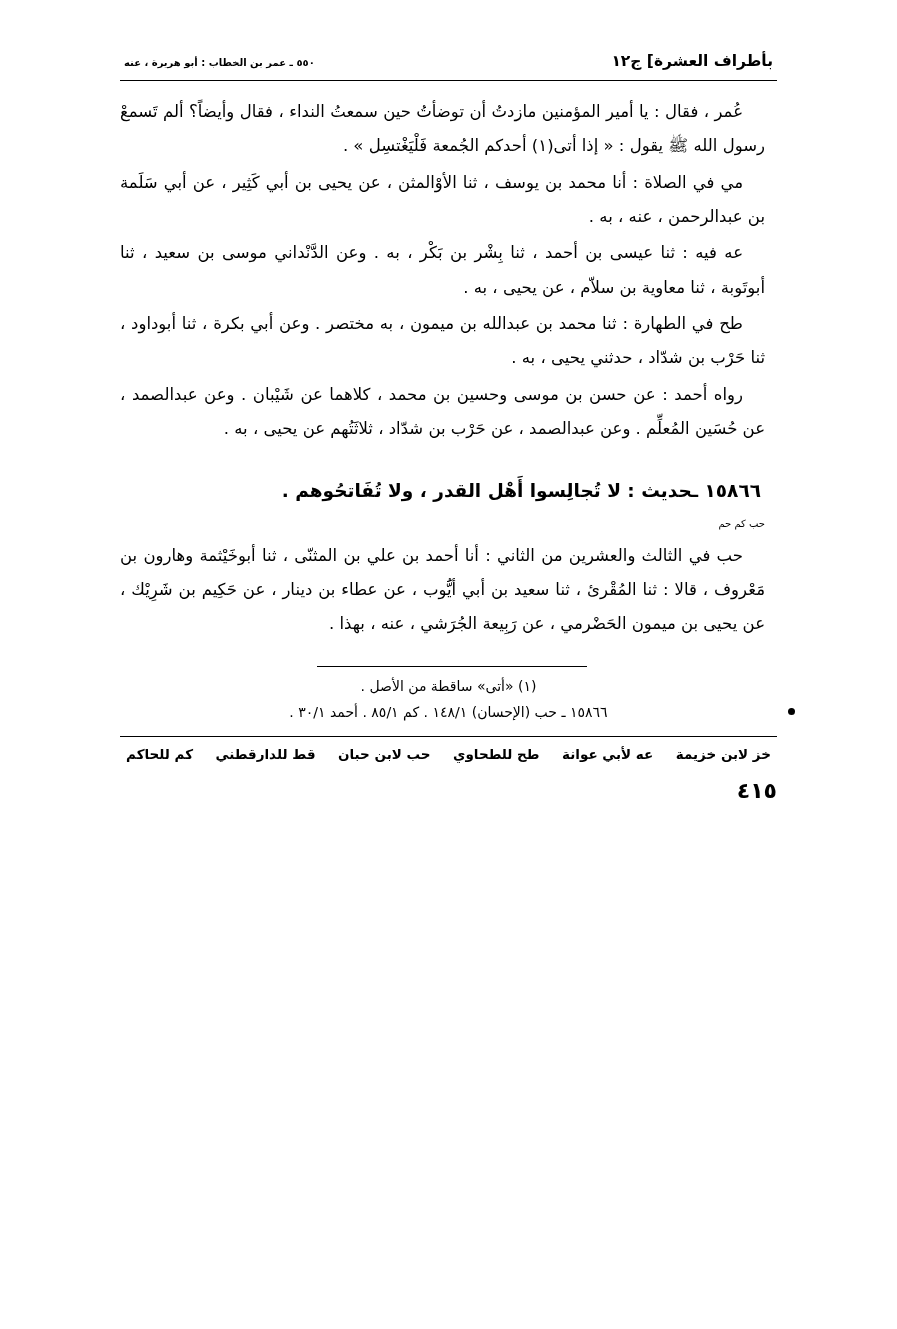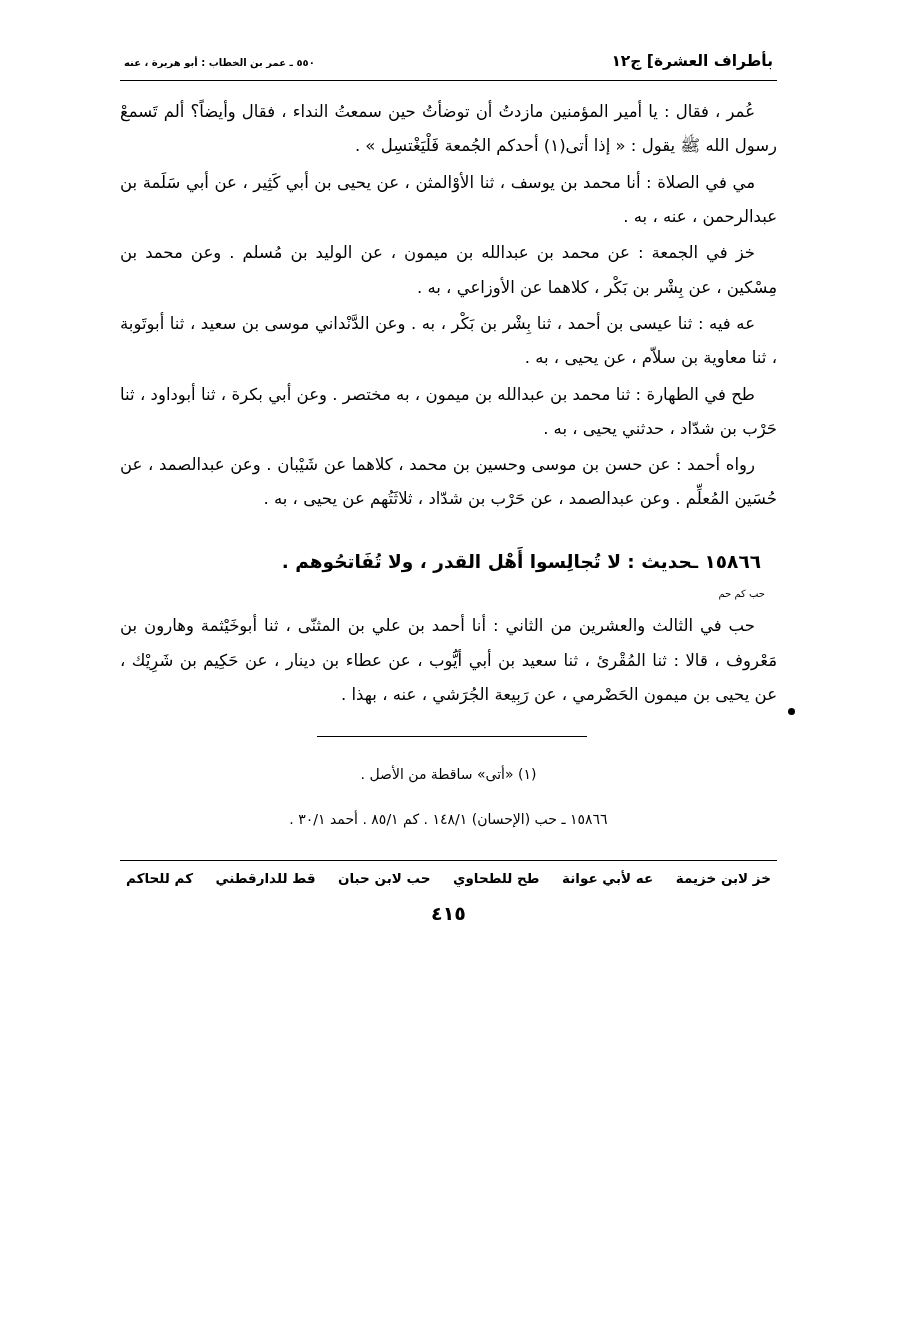--- a/index.html
+++ b/index.html
@@ -66,21 +66,21 @@
   
   .body-area {
     padding-top: 14px;
     direction: rtl;
     text-align: justify;
     text-align-last: right;
     font-size: 16.5px;
     line-height: 2.08;
   }
   p.para {
-    margin: 0 0 2px 0;
+    margin: 0 12px 2px 0;
     text-indent: 22px;
     direction: rtl;
   }
   .heading-line {
     margin: 26px 0 0 0;
     direction: rtl;
     font-size: 18.5px;
     font-weight: bold;
     text-indent: 16px;
   }
@@ -108,40 +108,40 @@
   }
 
   
   .footnotes {
     direction: rtl;
     font-size: 14px;
     line-height: 1.9;
     padding-top: 6px;
   }
   .footnotes .fn {
-    margin: 18px;
+    margin: 0;
     text-align: center;
   }
 
   
   .legend {
     direction: rtl;
     display: flex;
     flex-direction: row;
     justify-content: space-between;
     font-size: 13.5px;
     font-weight: bold;
     padding: 9px 6px 0 6px;
   }
   .legend span { white-space: nowrap; }
 
   .page-number {
-    text-align: center;
-    direction: rtl;
-    font-size: 19px;
+    text-align: right;
+    direction: rtl;
+    font-size: 22px;
     font-weight: bold;
     padding-top: 16px;
     letter-spacing: 1px;
   }
   .spacer-sm { height: 10px; }
   .spacer-md { height: 22px; }
 </style>
 </head>
 <body>
 
@@ -152,21 +152,20 @@
       <div class="hdr-right">بأطراف العشرة] ج١٢</div>
       <div class="hdr-center">٥٥٠ ـ عمر بن الخطاب : أبو هريرة ، عنه</div>
     </div>
     <hr class="rule">
 
     <div class="body-area">
       <div class="bullet-mark"></div>
 
       <p class="para">عُمر ، فقال : يا أمير المؤمنين مازدتُ أن توضأتُ حين سمعتُ النداء ، فقال وأيضاً؟ ألم تَسمعْ رسول الله ﷺ يقول : « إذا أتى(١) أحدكم الجُمعة فَلْيَغْتسِل » .</p>
       <p class="para">مي في الصلاة : أنا محمد بن يوسف ، ثنا الأوْالمثن ، عن يحيى بن أبي كَثِير ، عن أبي سَلَمة بن عبدالرحمن ، عنه ، به .</p>
-      <p class="para">خز في الجمعة : عن محمد بن عبدالله بن ميمون ، عن الوليد بن مُسلم . وعن محمد بن مِسْكين ، عن بِشْر بن بَكْر ، كلاهما عن الأوزاعي ، به .</p>
       <p class="para">عه فيه : ثنا عيسى بن أحمد ، ثنا بِشْر بن بَكْر ، به . وعن الدَّنْداني موسى بن سعيد ، ثنا أبوتَوبة ، ثنا معاوية بن سلاّم ، عن يحيى ، به .</p>
       <p class="para">طح في الطهارة : ثنا محمد بن عبدالله بن ميمون ، به مختصر . وعن أبي بكرة ، ثنا أبوداود ، ثنا حَرْب بن شدّاد ، حدثني يحيى ، به .</p>
       <p class="para">رواه أحمد : عن حسن بن موسى وحسين بن محمد ، كلاهما عن شَيْبان . وعن عبدالصمد ، عن حُسَين المُعلِّم . وعن عبدالصمد ، عن حَرْب بن شدّاد ، ثلاثَتُهم عن يحيى ، به .</p>
 
       <p class="heading-line">
         <span class="heading-num">١٥٨٦٦</span>
         <span>ـحديث :</span>
         <span>لا تُجالِسوا أَهْل القدر ، ولا تُفَاتحُوهم .</span>
       </p>
       <div class="sigla-side">حب كم حم</div>

